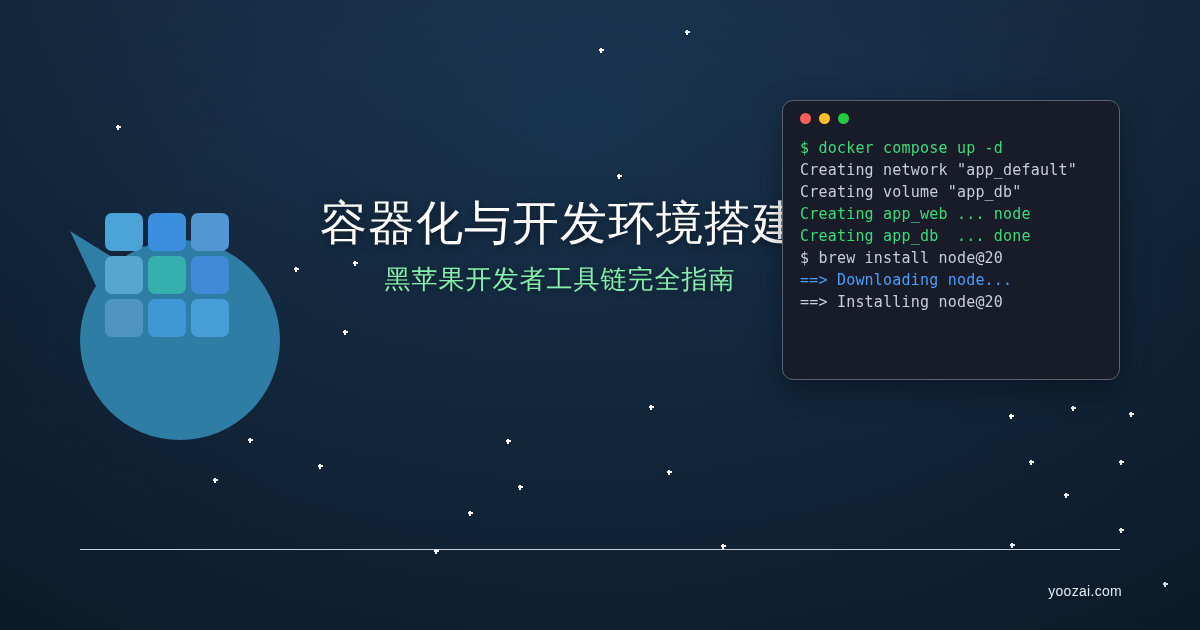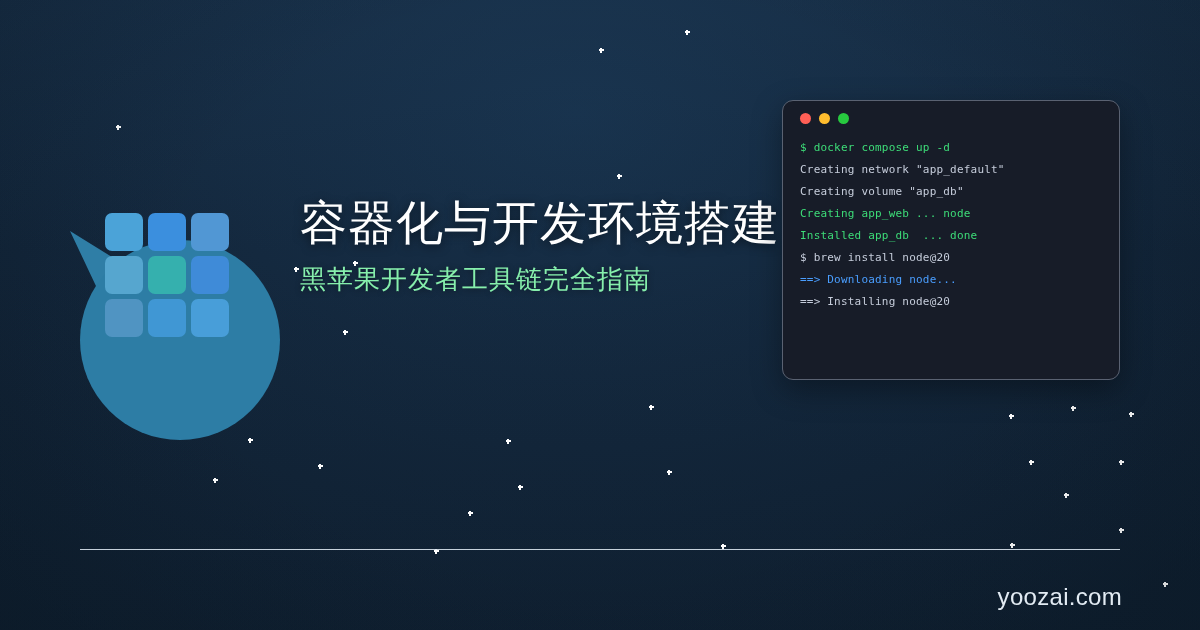--- a/index.html
+++ b/index.html
@@ -57,21 +57,21 @@
     height: 250px;
   }
   .logo-svg { display: block; }
 
   
   .headline {
     position: absolute;
     left: 300px;
     top: 196px;
     width: 520px;
-    text-align: left;
+    text-align: center;
   }
   .title {
     font-size: 47px;
     line-height: 1.15;
     color: #ffffff;
     font-weight: 400;
     letter-spacing: 1px;
     text-shadow: 0 2px 10px rgba(0,0,0,0.55);
     white-space: nowrap;
   }
@@ -113,21 +113,21 @@
   .dot.green  { background: #27c93f; }
 
   .term-body {
     position: absolute;
     left: 17px;
     top: 36px;
     right: 12px;
   }
   .term-line {
     font-family: "DejaVu Sans Mono", "Liberation Mono", monospace;
-    font-size: 11px;
+    font-size: 15px;
     line-height: 22px;
     white-space: pre;
     letter-spacing: 0.2px;
   }
   .c-green { color: #3ddc78; }
   .c-gray  { color: #c6cddb; }
   .c-blue  { color: #4a9eff; }
 
   
   .divider {
@@ -136,21 +136,21 @@
     top: 549px;
     width: 1040px;
     height: 1px;
     background: #dfe9f2;
     opacity: 0.88;
   }
   .footer-site {
     position: absolute;
     right: 78px;
     top: 583px;
-    font-size: 24px;
+    font-size: 14px;
     color: #e2ebf3;
     letter-spacing: 0.3px;
   }
 </style>
 </head>
 <body>
 
 <div id="stage">
 
   <div class="bg-base"></div>
@@ -305,21 +305,21 @@
     <div class="term-dots">
       <span class="dot red"></span>
       <span class="dot yellow"></span>
       <span class="dot green"></span>
     </div>
     <div class="term-body" id="term-body">
         <div class="term-line c-green">$ docker compose up -d</div>
         <div class="term-line c-gray">Creating network "app_default"</div>
         <div class="term-line c-gray">Creating volume "app_db"</div>
         <div class="term-line c-green">Creating app_web ... node</div>
-        <div class="term-line c-green">Installed app_db  ... done</div>
+        <div class="term-line c-green">Creating app_db  ... done</div>
         <div class="term-line c-gray">$ brew install node@20</div>
         <div class="term-line c-blue">==&gt; Downloading node...</div>
         <div class="term-line c-gray">==&gt; Installing node@20</div>
       </div>
   </div>
 
   <div class="divider"></div>
   <div class="footer-site">yoozai.com</div>
 
 </div>

